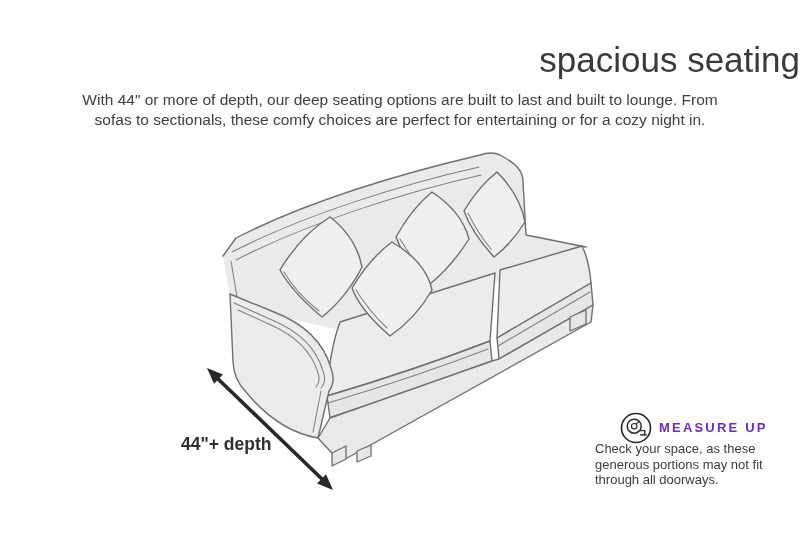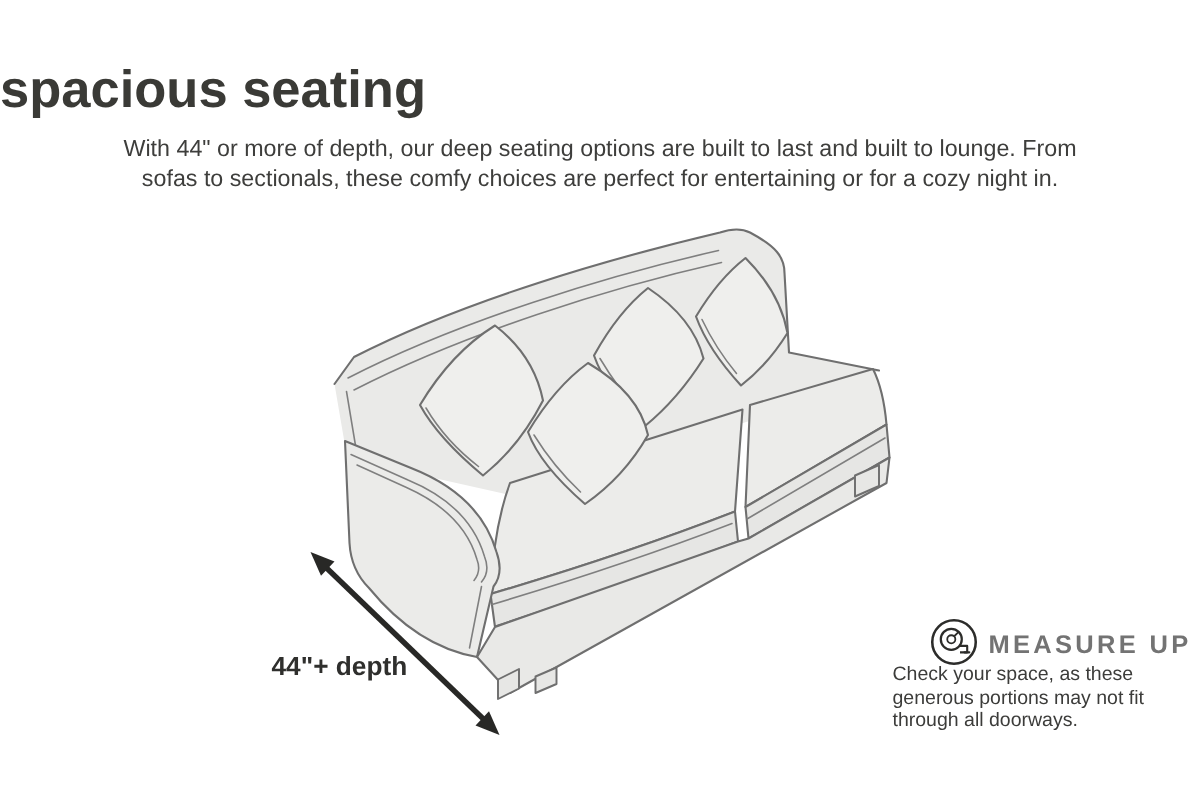--- a/index.html
+++ b/index.html
@@ -2,36 +2,36 @@
 <html><head>
 <meta charset="utf-8">
 <style>
   html,body{margin:0;padding:0;background:#ffffff;}
   .canvas{
     position:relative;width:800px;height:534px;background:#ffffff;overflow:hidden;
     font-family:"Liberation Sans","DejaVu Sans",sans-serif;
   }
   .title{
     position:absolute;top:40px;left:0;width:800px;margin:0;
-    text-align:left;font-size:35px;font-weight:700;color:#3a3a36;letter-spacing:0;
+    text-align:right;font-size:35px;font-weight:400;color:#3a3a36;letter-spacing:0;
   }
   .intro{
     position:absolute;top:90px;left:0;width:800px;margin:0;
     text-align:center;font-size:15.5px;line-height:19.5px;color:#3e3e3c;white-space:pre-line;
   }
   .scene{position:absolute;left:0;top:0;width:800px;height:534px;}
   .dim-label{
     position:absolute;left:181px;top:434px;
     font-size:17.5px;font-weight:700;color:#2f2f2d;white-space:nowrap;
   }
   .measure{position:absolute;left:595px;top:405px;width:170px;height:96px;}
   .mu-icon{position:absolute;left:19px;top:1px;width:44px;height:44px;}
   .mu-head{
-    position:absolute;left:64px;top:15px;font-size:17px;font-weight:700;
-    letter-spacing:2.2px;color:#737373;white-space:nowrap;
+    position:absolute;left:64px;top:15px;font-size:13px;font-weight:700;
+    letter-spacing:2.2px;color:#6d28d9;white-space:nowrap;
   }
   .mu-body{
     position:absolute;right:0;top:36px;width:170px;text-align:left;
     font-size:13px;line-height:15.5px;color:#3c3c3a;white-space:pre-line;
   }
   .sofa-line{fill:none;stroke:#6f6f6f;stroke-width:1.4;stroke-linejoin:round;stroke-linecap:round;}
   .sofa-pipe{fill:none;stroke:#7f7f7f;stroke-width:1.05;stroke-linejoin:round;stroke-linecap:round;}
 </style>
 </head>
 <body>

